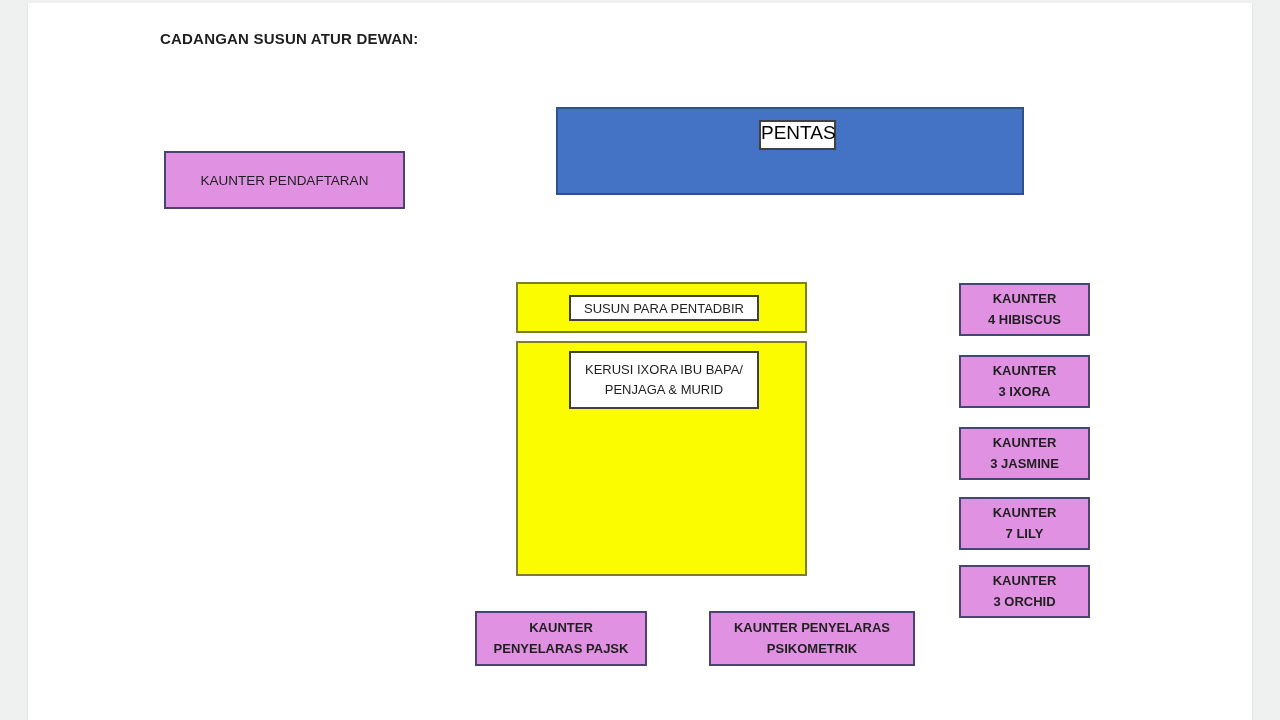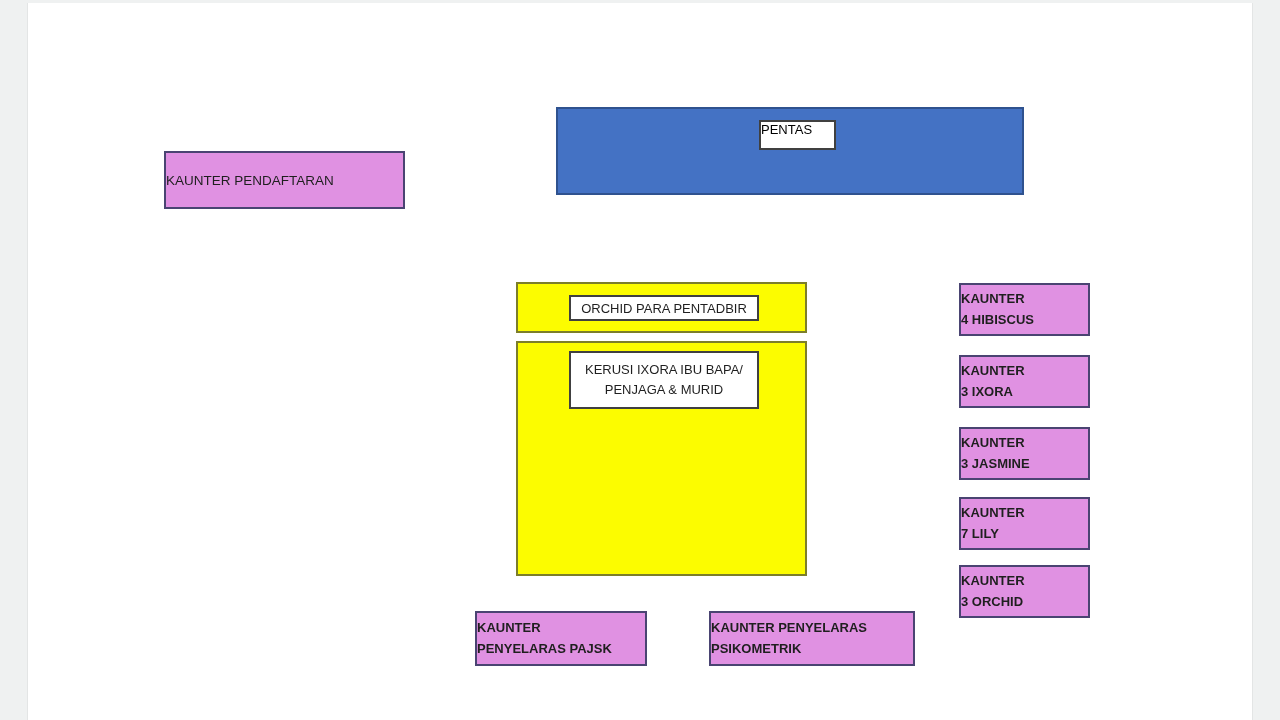--- a/index.html
+++ b/index.html
@@ -26,39 +26,39 @@
     left: 132px; top: 27px;
     font-size: 15px;
     font-weight: bold;
     color: #1f1f1f;
     letter-spacing: 0.2px;
   }
   .shape {
     position: absolute;
     display: flex;
     flex-direction: column;
-    align-items: flex-start;
+    align-items: center;
     justify-content: center;
     text-align: center;
     color: #1f1f1f;
   }
   .stage {
     left: 528px; top: 104px;
     width: 468px; height: 88px;
     background: #4472c4;
     border: 2px solid #2f528f;
     justify-content: flex-start;
   }
   .stage-label {
     position: absolute;
     left: 731px; top: 117px;
     width: 77px; height: 30px;
     background: #ffffff;
     border: 2px solid #404040;
-    font-size: 13px;
+    font-size: 19px;
   }
   .reg-counter {
     left: 136px; top: 148px;
     width: 241px; height: 58px;
     background: #e091e2;
     border: 2px solid #4a4472;
     font-size: 13.5px;
   }
   .chairs {
     background: #fcfc00;
@@ -95,31 +95,32 @@
   .cc-4 { top: 562px; }
   .coord-0 { left: 447px; top: 608px; width: 172px; height: 55px; }
   .coord-1 { left: 640px; top: 608px; width: 206px; height: 55px; margin-left: 41px; }
 </style>
 </head>
 <body>
 
 <div class="viewport">
   <div class="page">
 
+    <div class="doc-title">CADANGAN SUSUN ATUR DEWAN:</div>
 
     <div class="shape stage"></div>
     <div class="stage-label">PENTAS</div>
 
     <div class="shape reg-counter">
       <span>KAUNTER PENDAFTARAN</span>
     </div>
 
     <div class="shape chairs admin-chairs"></div>
     <div class="inner-label admin-label">
-      <span>ORCHID PARA PENTADBIR</span>
+      <span>SUSUN PARA PENTADBIR</span>
     </div>
 
     <div class="shape chairs audience-chairs"></div>
     <div class="inner-label audience-label">
       <span>KERUSI IXORA IBU BAPA/</span>
       <span>PENJAGA &amp; MURID</span>
     </div>
 
     <div class="shape pink-counter class-counter cc-0">
       <span>KAUNTER</span>

